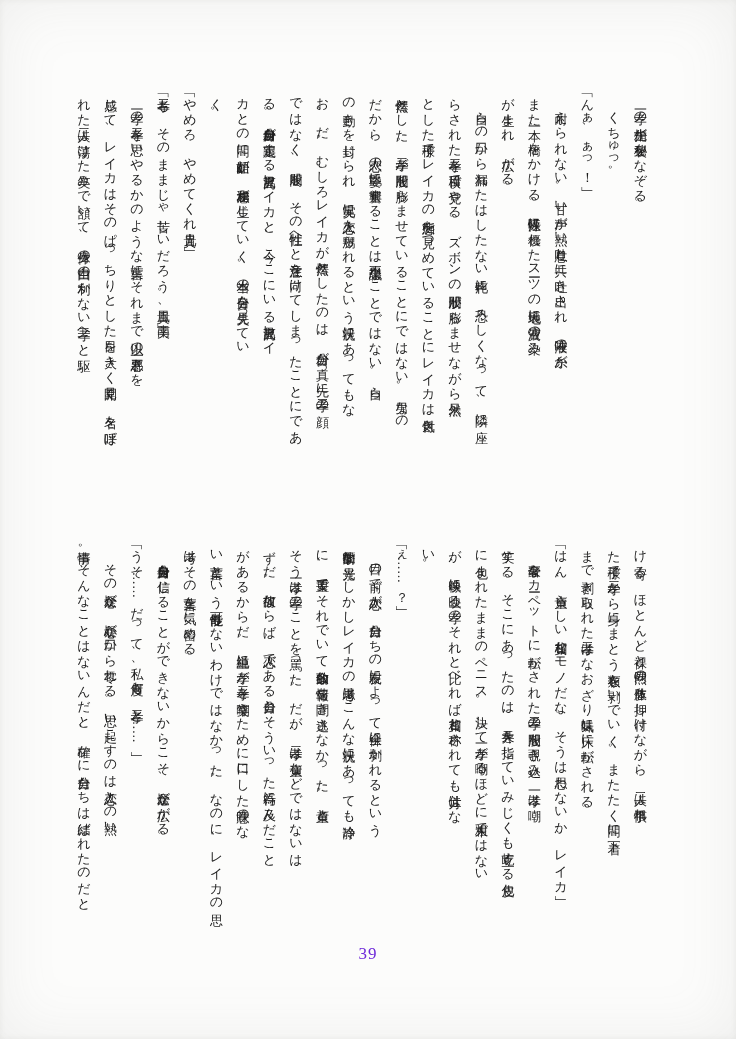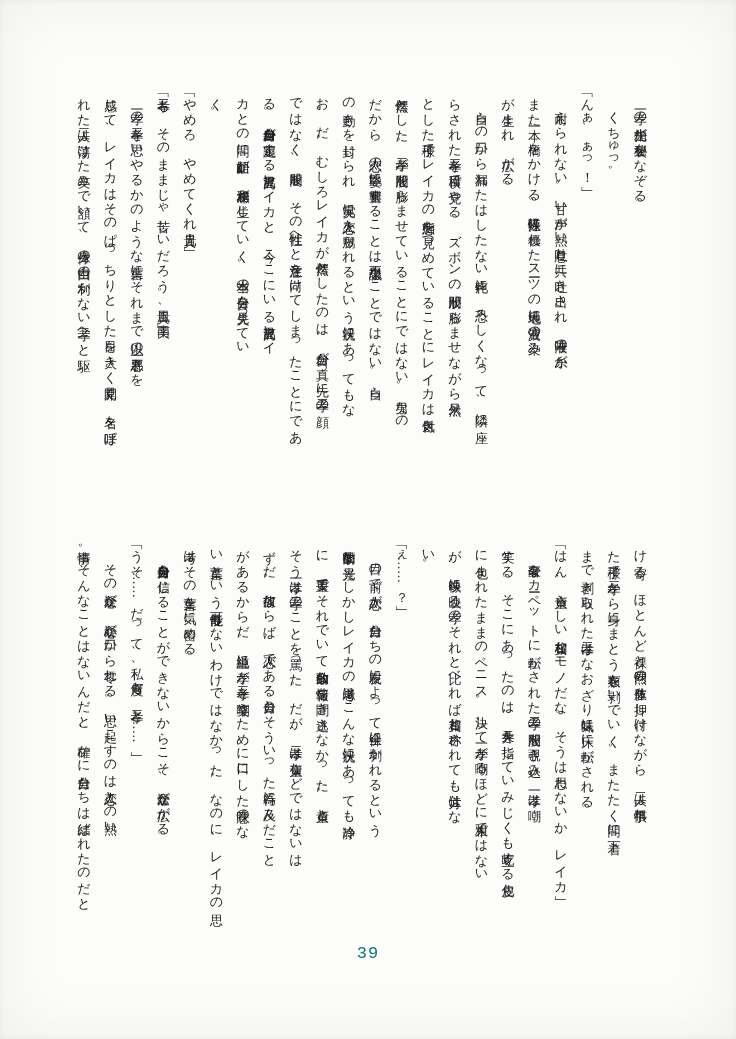--- a/index.html
+++ b/index.html
@@ -44,24 +44,24 @@
     top: 541px;
     right: 83px;
     height: 392px;
   }
   .page-number {
     position: absolute;
     top: 944px;
     left: 0;
     width: 100%;
     text-align: center;
-    font-family: Liberation Mono, monospace;
+    font-family: Liberation Serif, serif;
     font-size: 17px;
     letter-spacing: 1px;
-    color: #0f766e;
+    color: #6d28d9;
   }
 </style>
 </head>
 <body>
 
 <div class="page">
 
   <section id="top-block" class="text-block">
       <p>　一孝の指先が秘裂をなぞる。</p>
       <p>　くちゅっ。</p>

